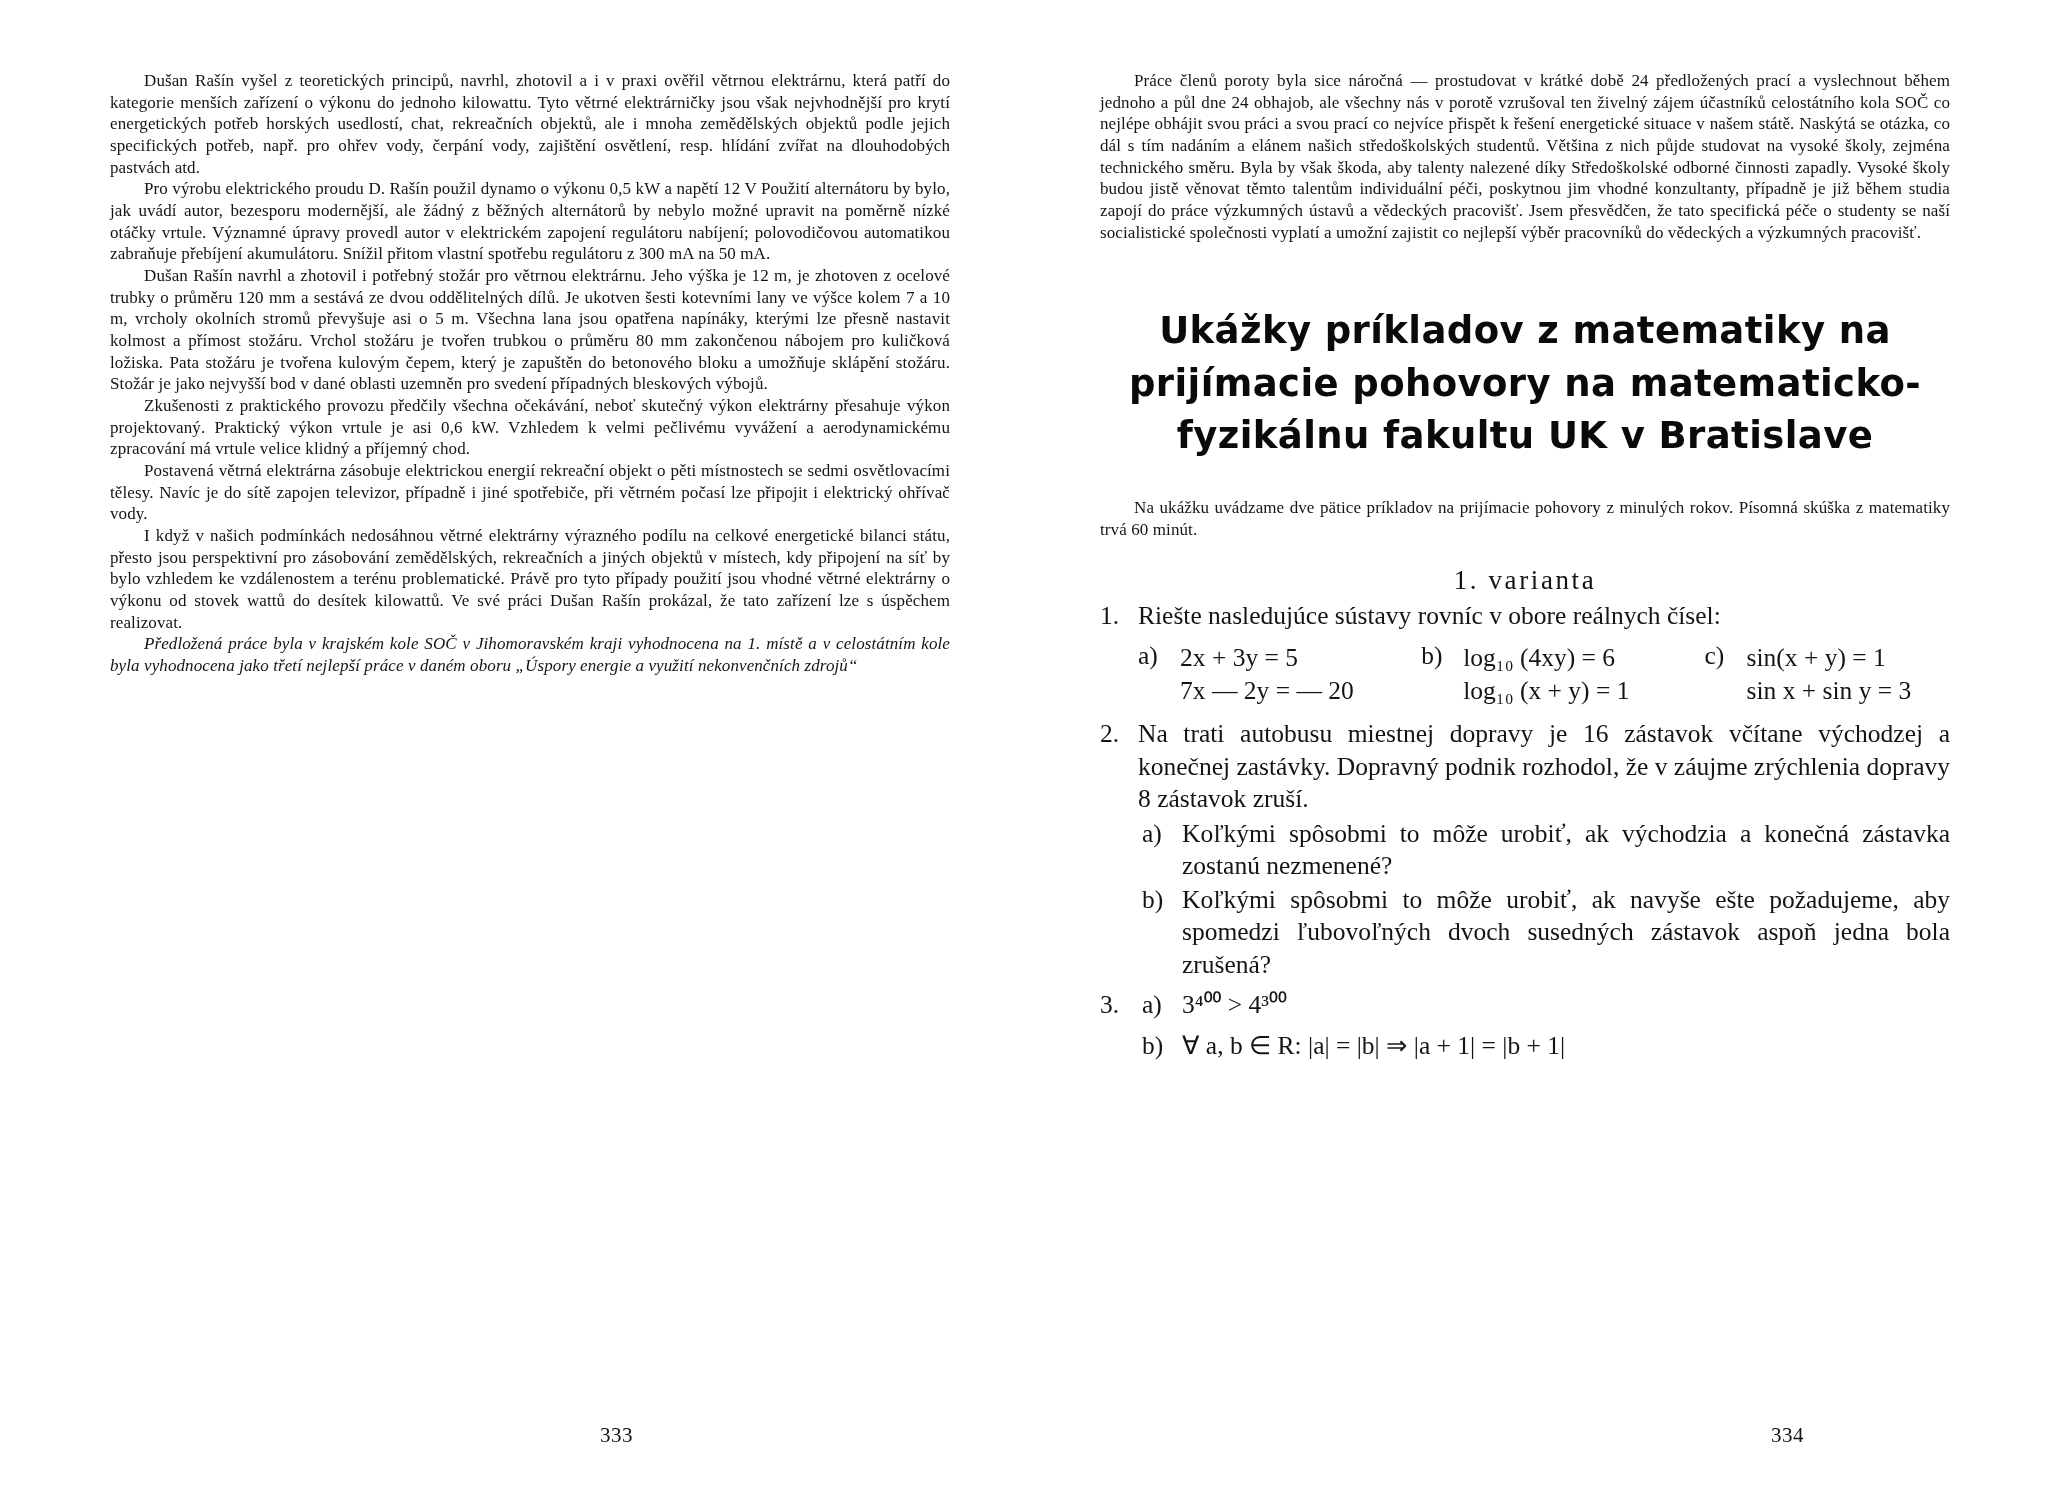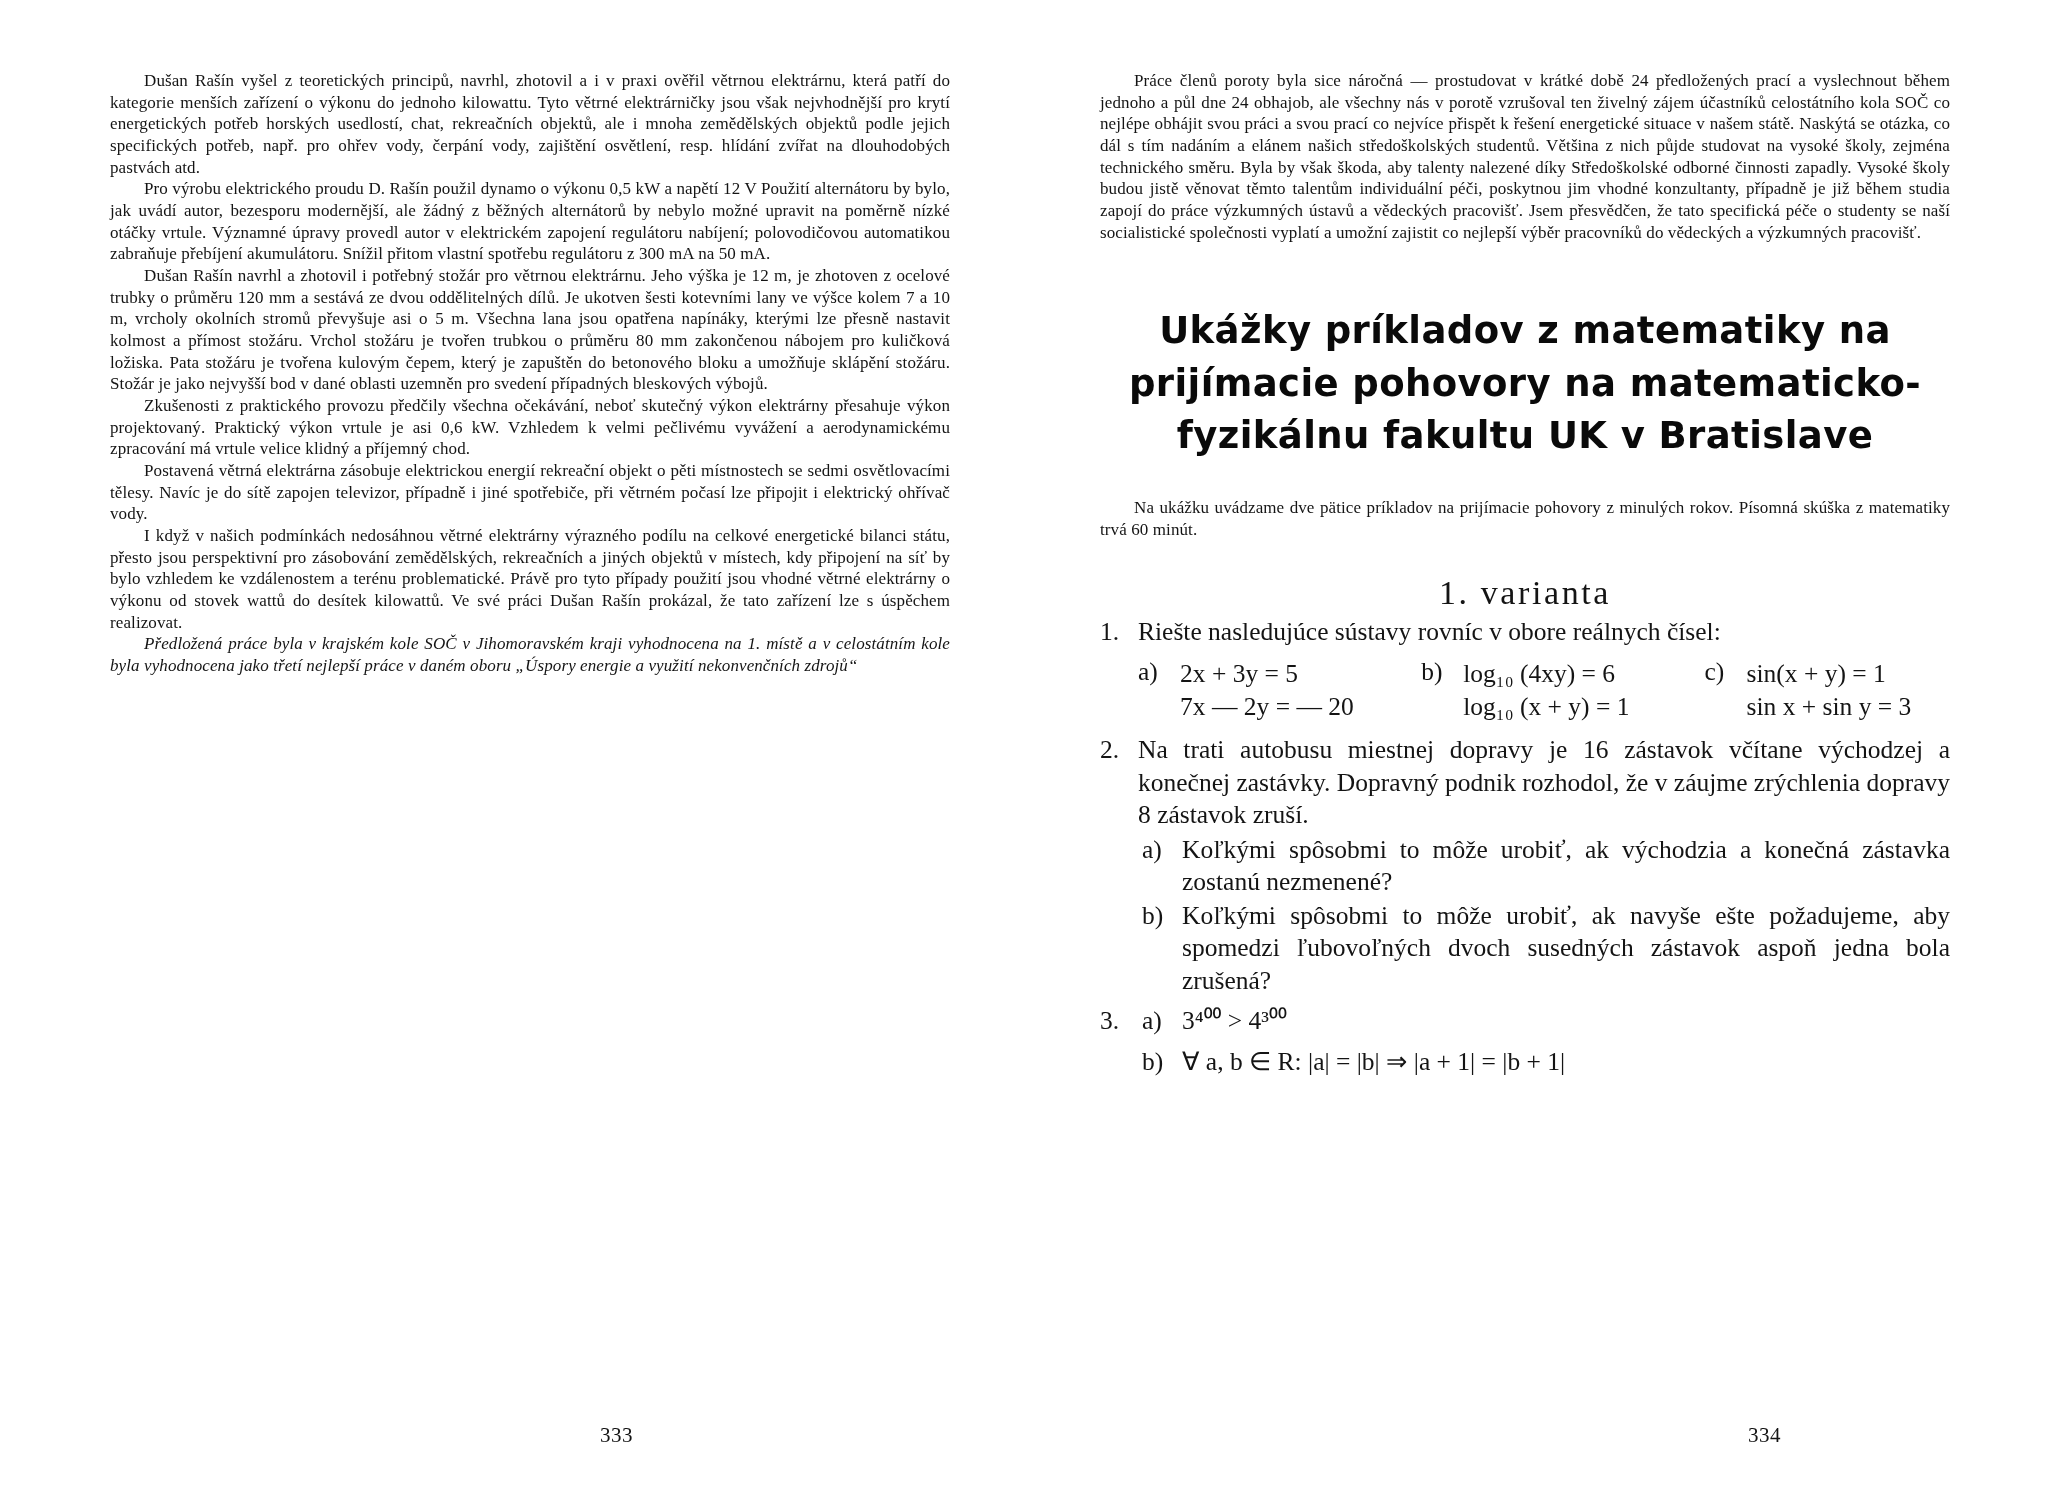--- a/index.html
+++ b/index.html
@@ -45,41 +45,41 @@
   }
   p.indent { text-indent: 34px; }
   p.italic { font-style: italic; }
   .page-number {
     position: absolute;
     bottom: 0;
     font-size: 21px;
     letter-spacing: 0.5px;
   }
   .pn-left { left: 490px; bottom: 52px; }
-  .pn-right { left: 648px; bottom: 52px; }
+  .pn-right { left: 671px; bottom: 52px; }
 
   
   h1.section-title {
     margin: 62px 0 0 0;
     font-family: "DejaVu Sans", sans-serif;
     font-weight: bold;
     font-size: 37px;
     line-height: 1.42;
     text-align: center;
     letter-spacing: 0.4px;
     color: #0a0a0a;
   }
   .intro {
     margin-top: 34px;
   }
   .variant {
     text-align: center;
-    font-size: 34px;
+    font-size: 27px;
     letter-spacing: 2.6px;
-    margin-top: 34px;
+    margin-top: 25px;
     margin-bottom: 4px;
   }
   ol.problems {
     margin: 0;
     padding: 0;
     list-style: none;
   }
   ol.problems > li {
     position: relative;
     padding-left: 38px;

